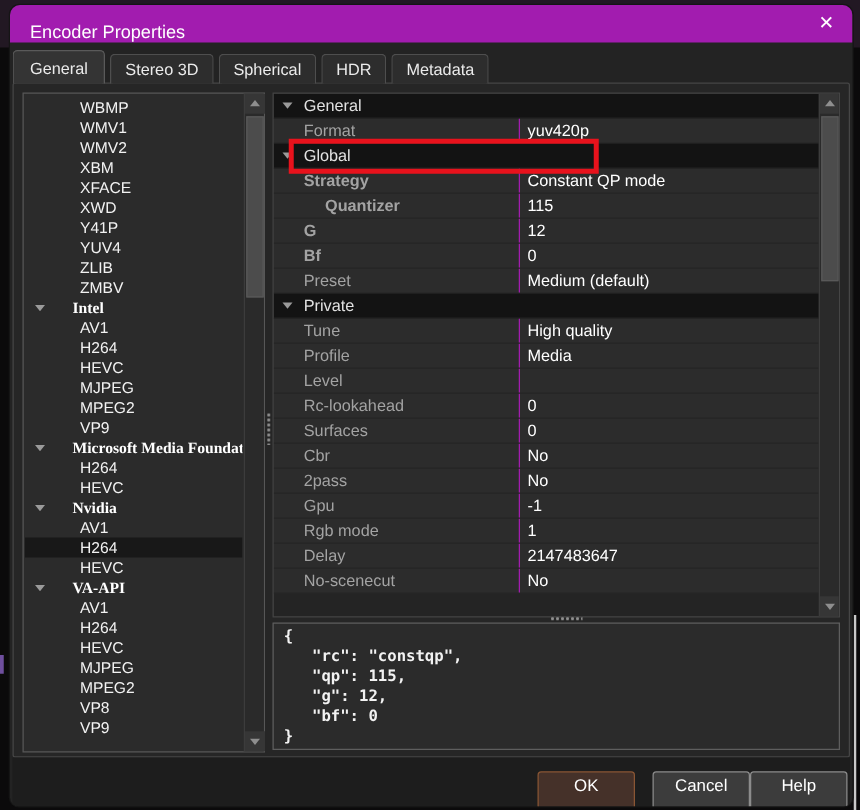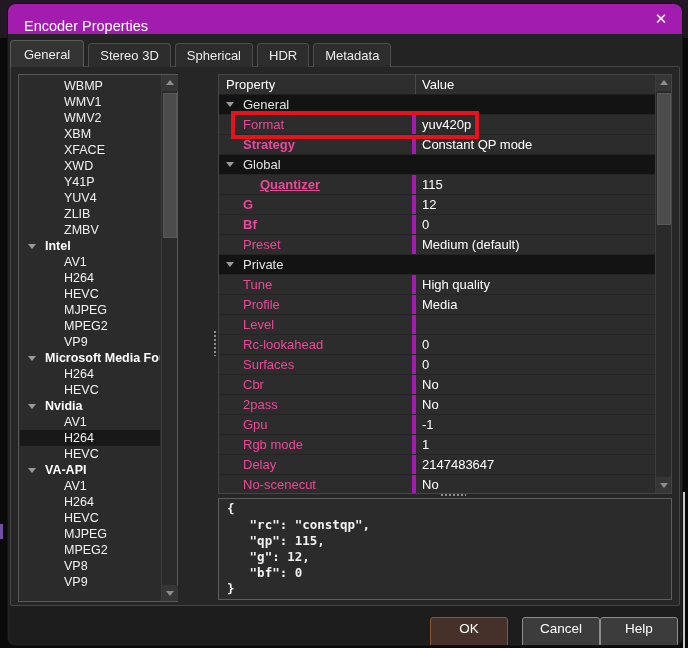--- a/index.html
+++ b/index.html
@@ -28,50 +28,50 @@
     background:#2d2d2d; border:1px solid #4e4e4e; border-bottom:none;
     color:#ebebeb; font-size:13px; padding:4px 11px 5px; height:24px;
     border-radius:4px 4px 0 0; cursor:pointer; white-space:nowrap;
   }
   .tab.active { background:#343434; height:27px; padding:6px 13px 6px; border-color:#5a5a5a; z-index:4; }
 
   .frame { position:absolute; left:2px; top:62px; width:670px; height:540px; background:#262626; border:1px solid #464646; border-radius:2px; }
   .footer { position:absolute; left:2px; top:602px; width:670px; height:39px; background:#1d1d1d; }
 
   
-  .tree-box { position:absolute; left:10px; top:70px; width:160px; height:528px; background:#2b2b2b; border:1px solid #575757; }
+  .tree-box { position:absolute; left:10px; top:70px; width:194px; height:528px; background:#2b2b2b; border:1px solid #575757; }
   .tree-rows { position:absolute; left:1px; top:3px; right:17px; bottom:1px; overflow:hidden; }
   .titem { height:16px; line-height:16px; font-size:12.5px; color:#f2f2f2; white-space:nowrap; overflow:hidden; cursor:default; position:relative; }
   .titem.child { padding-left:44px; }
-  .titem.group { font-weight:bold; color:#ffffff; padding-left:25px; }
+  .titem.group { font-weight:bold; color:#ffffff; padding-left:38px;font-family:Liberation Serif, serif; }
   .titem.group .tri { position:absolute; left:8px; top:6px; width:0; height:0; border-left:4px solid transparent; border-right:4px solid transparent; border-top:5px solid #9a9a9a; }
   .titem.selected { background:#181818; }
 
   
   .vscroll { position:absolute; top:0; right:0; width:16px; background:#2a2a2a; border-left:1px solid #3c3c3c; }
   .sb-btn { position:absolute; left:0; width:16px; height:16px; background:#363636; }
   .sb-btn.up { top:0; } .sb-btn.down { bottom:0; }
   .sb-btn .tri-up { position:absolute; left:4px; top:5px; width:0; height:0; border-left:4px solid transparent; border-right:4px solid transparent; border-bottom:5px solid #8e8e8e; }
   .sb-btn .tri-down { position:absolute; left:4px; top:6px; width:0; height:0; border-left:4px solid transparent; border-right:4px solid transparent; border-top:5px solid #8e8e8e; }
   .sb-thumb { position:absolute; left:1px; width:14px; background:#4c4c4c; border:1px solid #595959; }
 
   
   .table-box { position:absolute; left:210px; top:70px; width:454px; height:420px; background:#242424; border:1px solid #454545; overflow:hidden; }
   .tbl-inner { position:absolute; left:0; top:0; right:16px; bottom:0; }
   .thead { display:flex; height:20px; background:#2e2e2e; color:#ffffff; font-size:13px; border-bottom:1px solid #1e1e1e; }
   .thead .c1 { width:197px; padding-left:7px; line-height:19px; border-right:1px solid #4a4a4a; }
   .thead .c2 { flex:1; padding-left:6px; line-height:19px; }
   .trow { display:flex; height:20px; font-size:13px; background:#2c2c2c; border-bottom:1px solid #242424; cursor:default; }
-  .trow .name { width:197px; padding-left:24px; line-height:19px; color:#ec4899; border-right:4px solid #a21caf; position:relative; white-space:nowrap; }
+  .trow .name { width:197px; padding-left:24px; line-height:19px; color:#a3a3a3; border-right:1px solid #a21caf; position:relative; white-space:nowrap; }
   .trow .val { flex:1; padding-left:6px; line-height:19px; color:#ffffff; white-space:nowrap; }
   .trow.group { background:#131313; }
   .trow.group .name { border-right:none; color:#e2e2e2; }
   .trow.group .tri { position:absolute; left:7px; top:7px; width:0; height:0; border-left:4px solid transparent; border-right:4px solid transparent; border-top:5px solid #9a9a9a; }
   .trow.bold .name { font-weight:bold; }
-  .trow.indent2 .name { padding-left:41px;text-decoration:underline; }
+  .trow.indent2 .name { padding-left:41px; }
 
   .annotation-box { position:absolute; left:223px; top:107px; width:248px; height:28px; border:4px solid #e8121c; z-index:10; pointer-events:none; }
 
   
   .v-grip { position:absolute; left:205px; top:326px; width:4px; height:26px; z-index:5;
     background-image:radial-gradient(circle, #8f8f8f 1px, transparent 1.4px); background-size:4px 4px; }
   .h-grip { position:absolute; left:432px; top:489px; width:26px; height:4px; z-index:5;
     background-image:radial-gradient(circle, #8f8f8f 1px, transparent 1.4px); background-size:4px 4px; }
 
   
@@ -152,40 +152,36 @@
       <div class="sb-btn down">
           <span class="tri-down"></span>
         </div>
     </div>
   </div>
 
   <div class="v-grip"></div>
 
   <div class="table-box">
     <div class="tbl-inner">
-      <div class="thead">
-        <div class="c1">Property</div>
-        <div class="c2">Value</div>
-      </div>
       <div id="table-rows">
           <div class="trow group">
             <div class="name"><span class="tri"></span>General</div>
             <div class="val"></div>
           </div>
           <div class="trow">
             <div class="name">Format</div>
             <div class="val">yuv420p</div>
           </div>
+          <div class="trow group">
+            <div class="name"><span class="tri"></span>Global</div>
+            <div class="val"></div>
+          </div>
           <div class="trow bold">
             <div class="name">Strategy</div>
             <div class="val">Constant QP mode</div>
-          </div>
-          <div class="trow group">
-            <div class="name"><span class="tri"></span>Global</div>
-            <div class="val"></div>
           </div>
           <div class="trow bold indent2">
             <div class="name">Quantizer</div>
             <div class="val">115</div>
           </div>
           <div class="trow bold">
             <div class="name">G</div>
             <div class="val">12</div>
           </div>
           <div class="trow bold">

